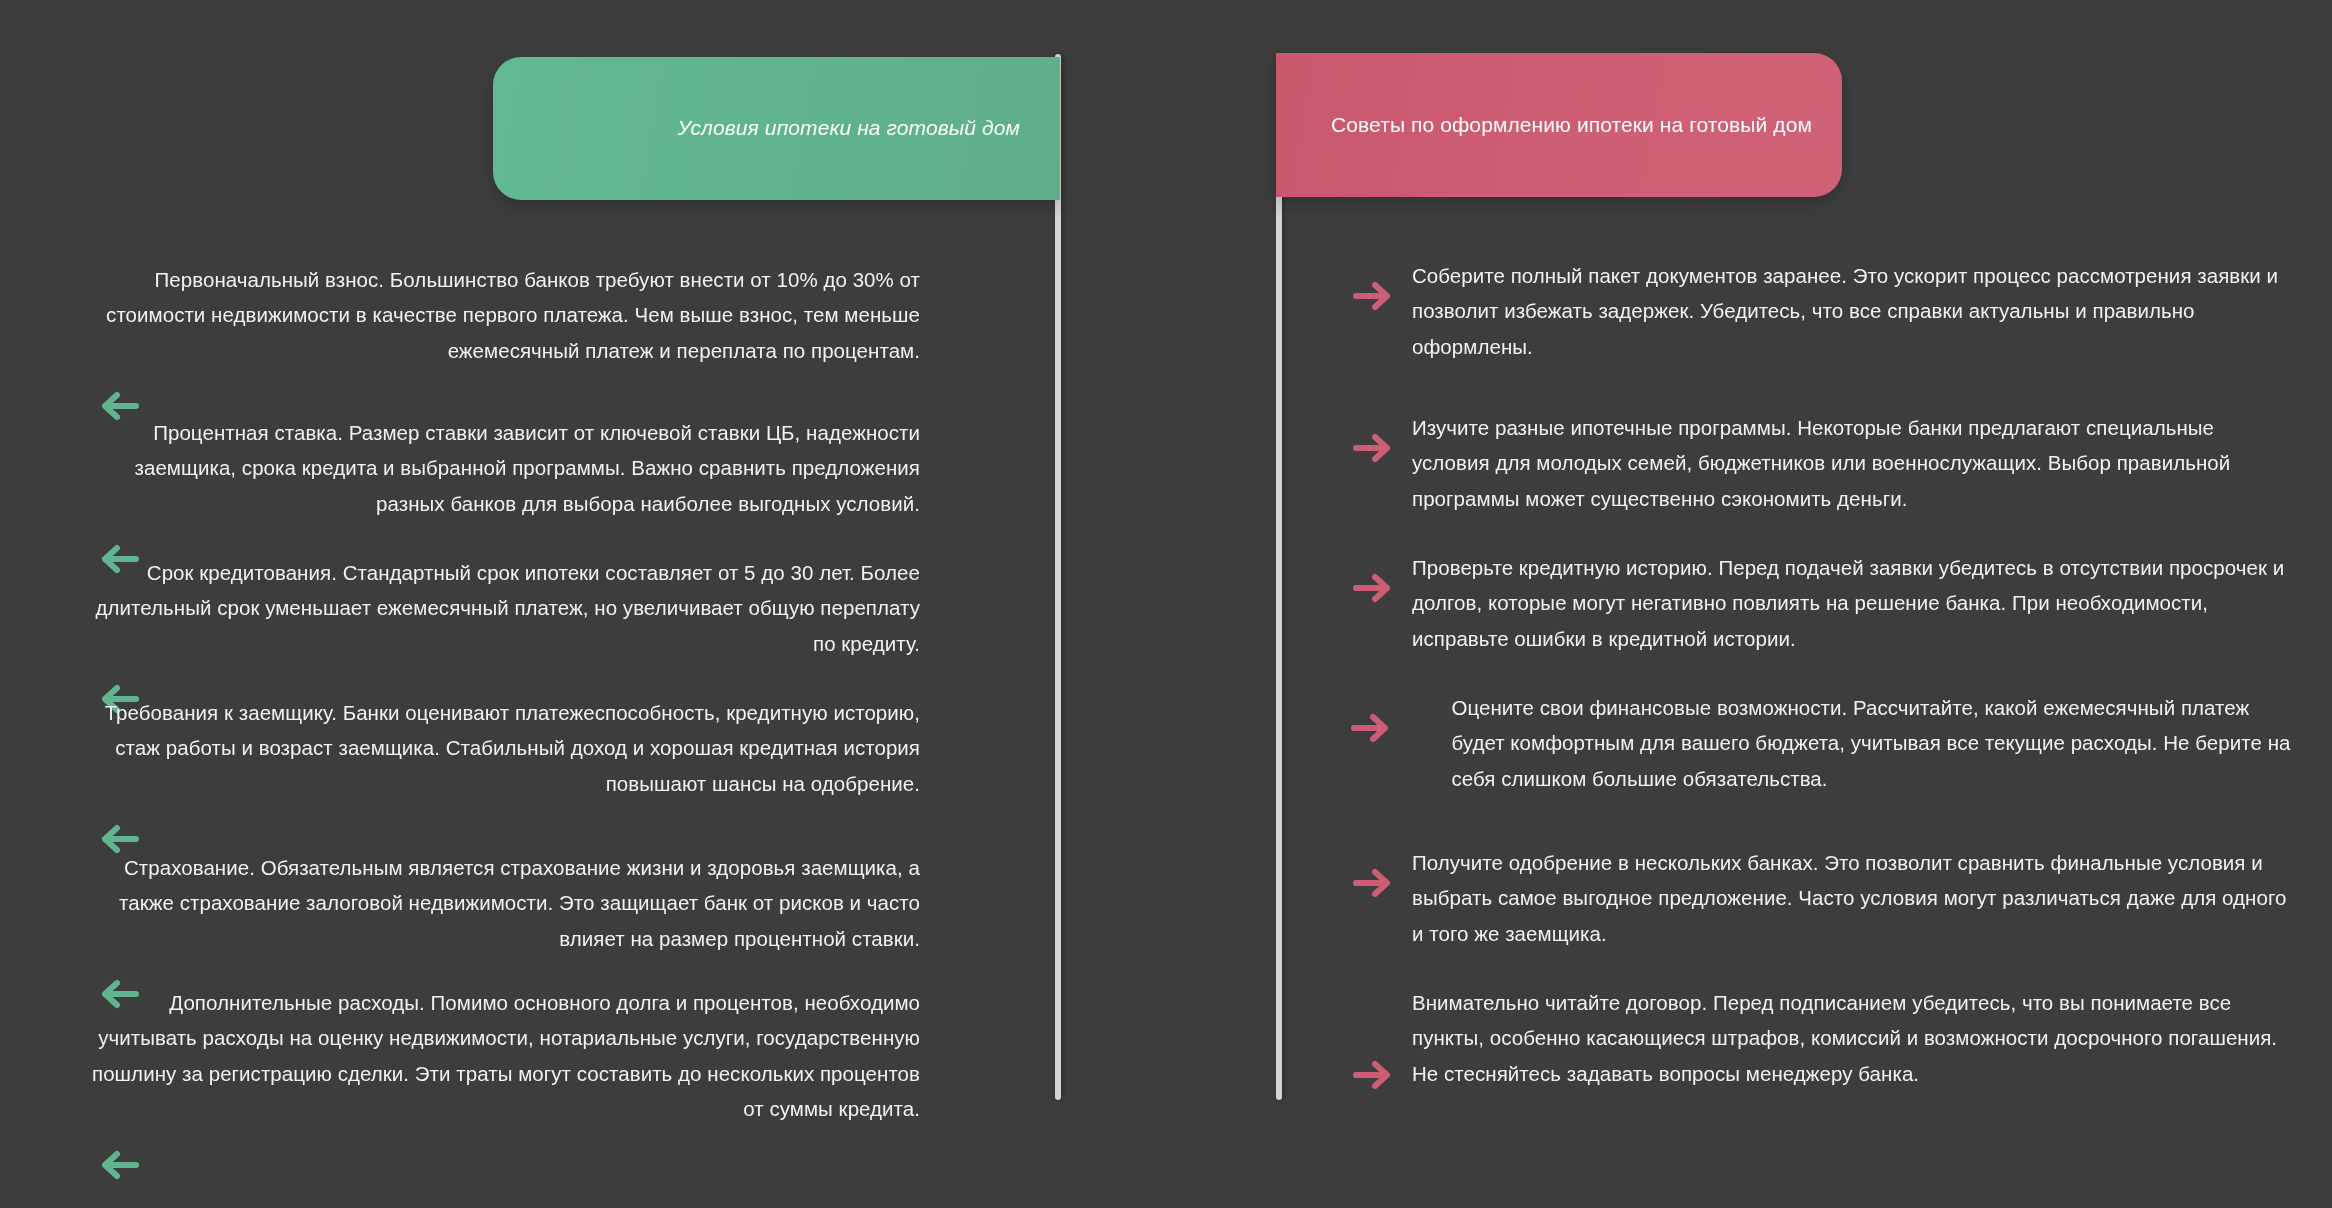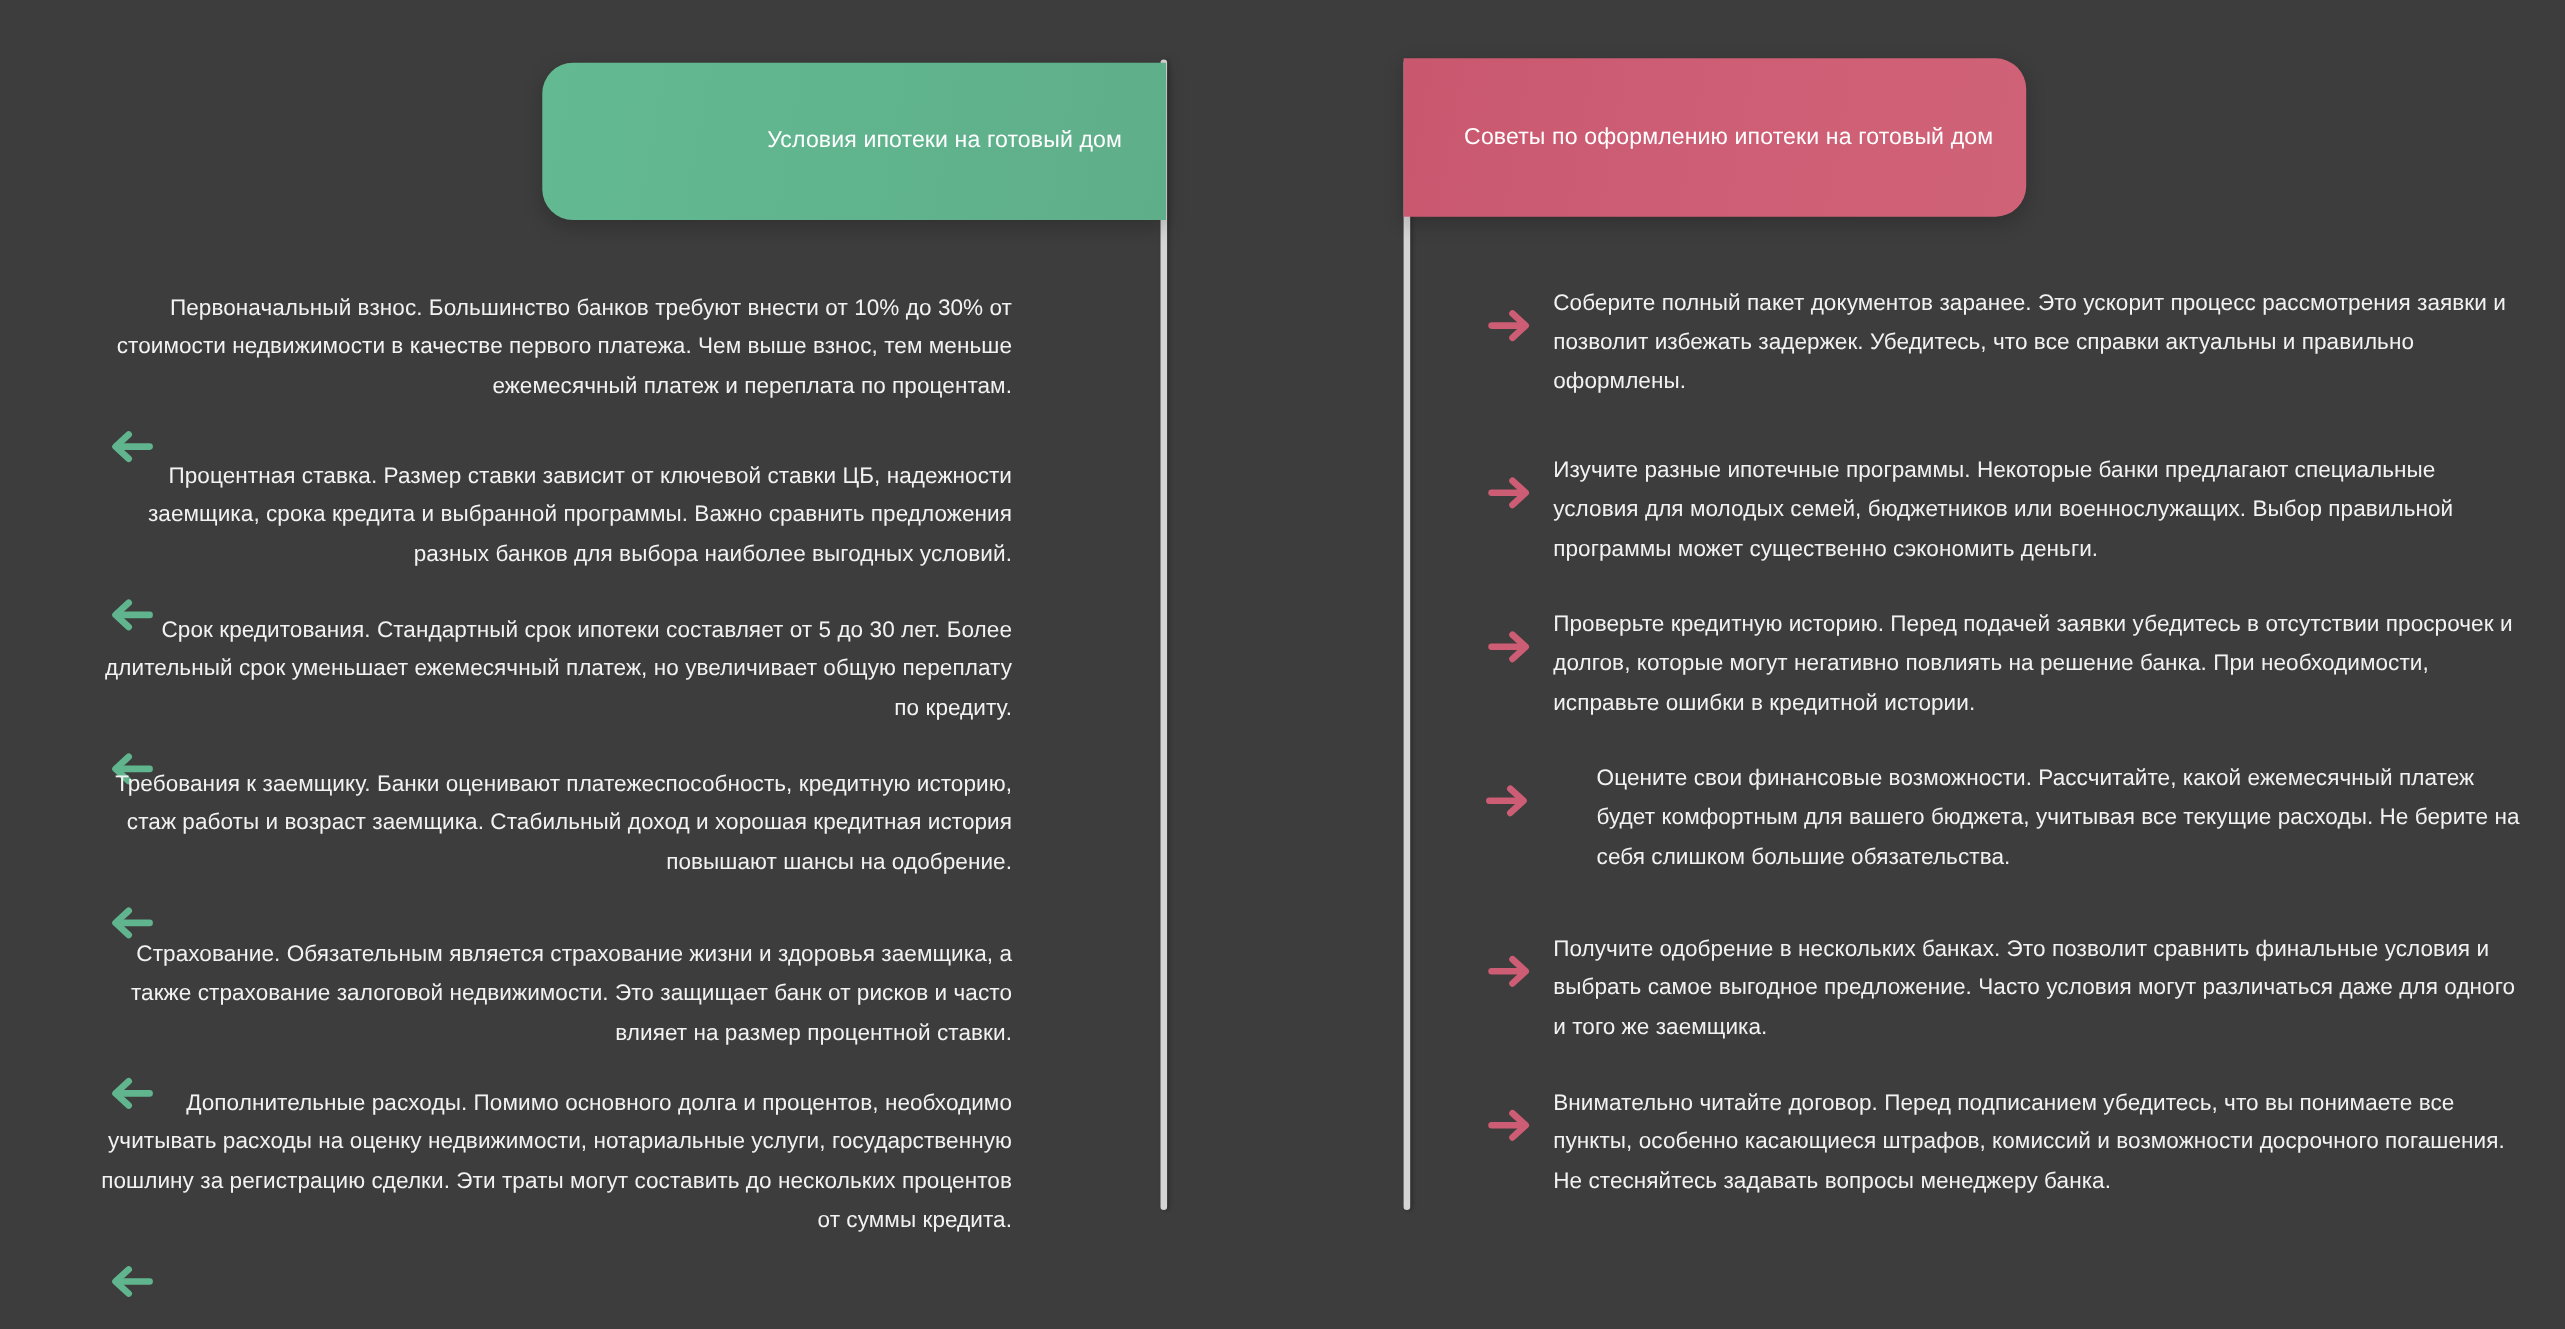--- a/index.html
+++ b/index.html
@@ -49,20 +49,21 @@
     left: 493px;
     top: 57px;
     width: 567px;
     height: 143px;
     background: linear-gradient(100deg, #63b992 0%, #60b58e 45%, #5fae8a 100%);
     border-radius: 28px 0 0 28px;
     justify-content: flex-end;
     padding: 0 40px 0 30px;
     text-align: center;
     box-shadow: 0 6px 18px rgba(0,0,0,0.20);
+    font-style: italic;
   }
   #header-right {
     left: 1276px;
     top: 53px;
     width: 566px;
     height: 144px;
     background: linear-gradient(100deg, #c9586f 0%, #cd5d74 40%, #d06277 100%);
     border-radius: 0 28px 28px 0;
     justify-content: flex-end;
     padding: 0 30px 0 45px;
@@ -128,21 +129,21 @@
   #l3 { top: 695px; }
   #l4 { top: 850px; }
   #l5 { top: 985px; }
 
   
   #r0 { top: 258px; }
   #r1 { top: 410px; }
   #r2 { top: 550px; }
   #r3 { top: 690px; gap: 43px; }
   #r4 { top: 845px; }
-  #r5 { top: 985px; }
+  #r5 { top: 985px; align-items: flex-end; }
 </style>
 </head>
 <body>
 
 <div id="stage">
 
   <div class="spine" id="spine-left"></div>
   <div class="spine" id="spine-right"></div>
 
   <div class="header-pill" id="header-left">

